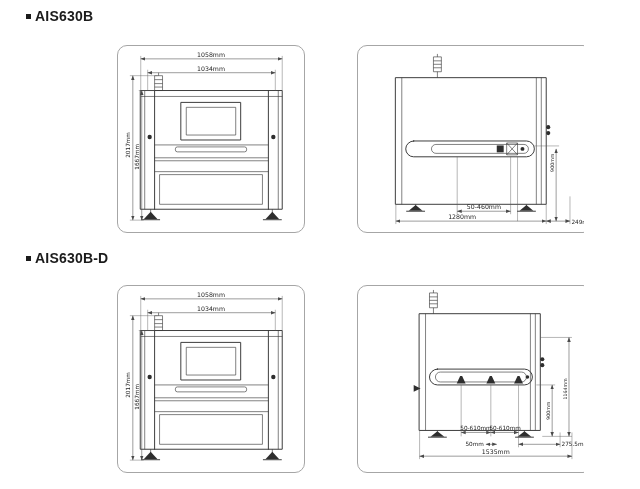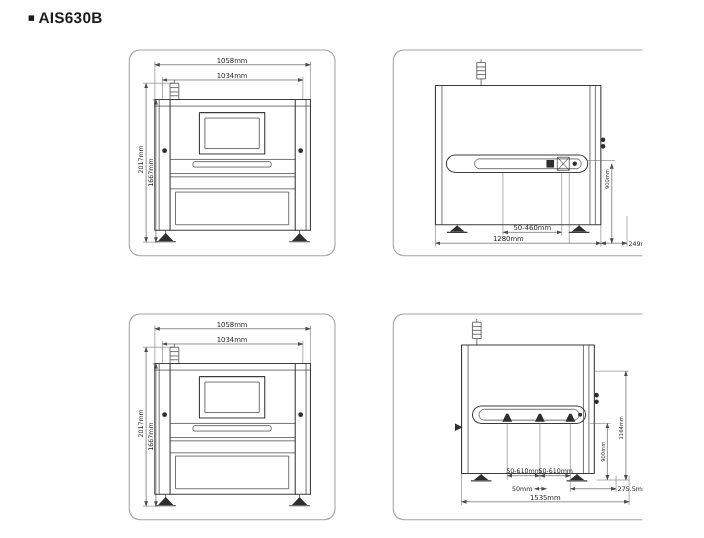--- a/index.html
+++ b/index.html
@@ -148,20 +148,24 @@
         <line class="ext" x1="214" y1="152" x2="214" y2="180"></line>
         <line class="dim" x1="190" y1="177" x2="214" y2="177" marker-start="url(#as1)" marker-end="url(#as1)"></line>
         <text class="t-sm" x="215.5" y="179.5" text-anchor="start">249mm</text>
         <line class="ext" x1="178" y1="101" x2="203" y2="101"></line>
         <line class="dim" x1="200" y1="104" x2="200" y2="177" marker-start="url(#as1)" marker-end="url(#as1)"></line>
         <text class="t-xs" transform="rotate(-90 197.5 118)" x="197.5" y="118" text-anchor="middle">900mm</text>
       </g>
     </svg>
   </div>
 
+  <div class="section-title" style="top:250px;">
+    <span class="bullet"></span>
+    <span>AIS630B-D</span>
+  </div>
 
   <div class="panel" style="left:117px;top:285px;width:188px;height:188px;">
     <svg viewBox="0 0 188 188">
       <defs>
         <marker id="af2" markerUnits="userSpaceOnUse" markerWidth="6" markerHeight="6" refX="4.6" refY="2.5" orient="auto-start-reverse">
           <path d="M0,0.7 L4.8,2.5 L0,4.3 z" fill="#4a4a4a"></path>
         </marker>
       </defs>
       <g>
         <rect class="m" x="23" y="45" width="143" height="120"></rect>

